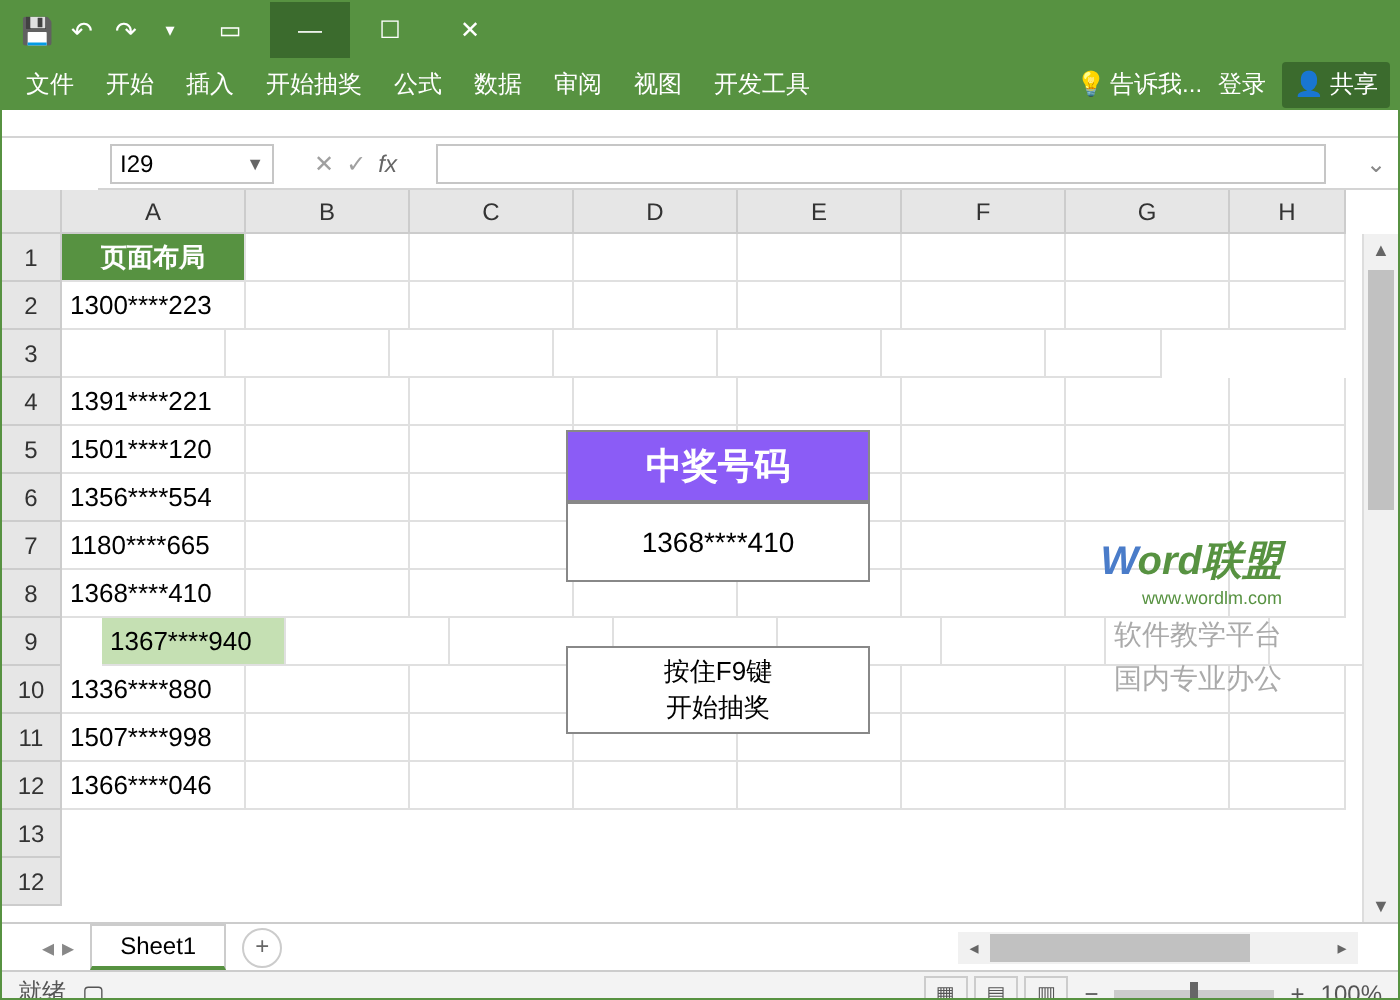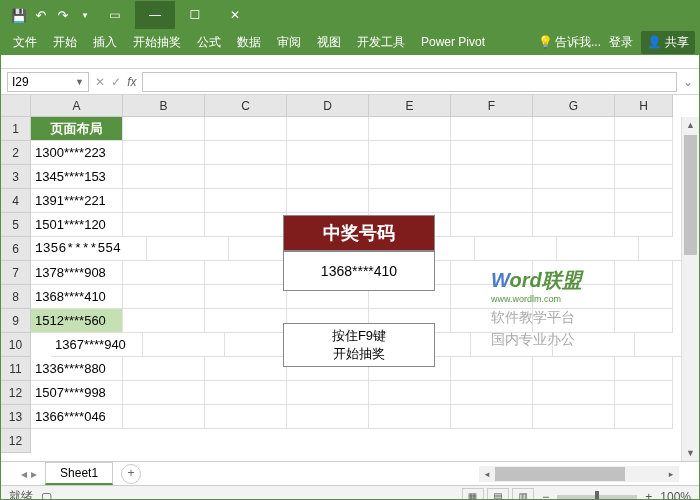--- a/index.html
+++ b/index.html
@@ -9,42 +9,42 @@
 .qat span{width:20px;height:20px;display:inline-flex;align-items:center;justify-content:center;color:#fff;font-size:13px;}
 .title-center{flex:1;text-align:center;font-size:12px;}
 .winbtns{display:flex;}
 .winbtn{width:40px;height:28px;display:flex;align-items:center;justify-content:center;color:#fff;font-size:12px;}
 .ribbon-tabs{height:26px;background:#579241;display:flex;align-items:center;padding:0 4px;color:#fff;font-size:12px;gap:0;}
 .ribbon-tabs .tab{padding:4px 8px;cursor:pointer;white-space:nowrap;}
 .ribbon-tabs .spacer{flex:1;}
 .ribbon-tabs .tell{display:flex;align-items:center;gap:2px;}
 .ribbon-tabs .share{background:#3b6b2d;padding:3px 6px;border-radius:2px;display:flex;align-items:center;gap:3px;}
 .ribbon-empty{height:14px;background:#fff;border-bottom:1px solid #d4d4d4;}
-.fb{height:26px;background:#fff;display:flex;align-items:center;border-bottom:1px solid #d4d4d4;padding:0 6px;gap:6px;}
+.fb{height:26px;background:#fff;display:flex;align-items:center;border-bottom:1px solid #d4d4d4;padding:0 6px;gap:20px;margin-left:48px;}
 .namebox{width:82px;height:20px;border:1px solid #c6c6c6;display:flex;align-items:center;padding:0 4px;font-size:12px;background:#fff;}
 .namebox .dd{margin-left:auto;font-size:9px;color:#666;}
 .fb .fx-ops{display:flex;gap:6px;color:#a0a0a0;font-size:12px;}
 .fb .fx{font-style:italic;color:#666;}
 .fb .fx-input{flex:1;height:20px;border:1px solid #c6c6c6;padding:0 4px;}
 .grid-wrap{position:relative;height:366px;overflow:hidden;background:#fff;}
 .corner{position:absolute;left:0;top:0;width:30px;height:22px;background:#e6e6e6;border-right:1px solid #ccc;border-bottom:1px solid #ccc;}
 .colheads{position:absolute;left:30px;top:0;height:22px;display:flex;}
 .colheads div{background:#e6e6e6;border-right:1px solid #ccc;border-bottom:1px solid #ccc;text-align:center;font-size:12px;line-height:22px;color:#333;}
 .rowheads{position:absolute;left:0;top:22px;width:30px;}
 .rowheads div{height:24px;background:#e6e6e6;border-right:1px solid #ccc;border-bottom:1px solid #ccc;text-align:center;font-size:12px;line-height:24px;color:#333;}
 .cells{position:absolute;left:30px;top:22px;}
 .cells .row{display:flex;height:24px;}
 .cells .cell{border-right:1px solid #e0e0e0;border-bottom:1px solid #e0e0e0;font-size:13px;line-height:24px;padding:0 4px;overflow:hidden;white-space:nowrap;}
 .cells .row:first-child .cell:first-child{background:#579241;color:#fff;text-align:center;font-weight:bold;}
 .cells .row:nth-child(9) .cell:first-child{background:#c5e0b3;}
 .overlay{position:absolute;pointer-events:none;}
-.win-title{left:282px;top:120px;width:152px;height:36px;background:#7f1d1d;color:#fff;font-size:18px;font-weight:bold;display:flex;align-items:center;justify-content:center;border:1px solid #888;}
+.win-title{left:282px;top:120px;width:152px;height:36px;background:#8b5cf6;color:#fff;font-size:18px;font-weight:bold;display:flex;align-items:center;justify-content:center;border:1px solid #888;}
 .win-num{left:282px;top:156px;width:152px;height:40px;background:#fff;border:1px solid #888;display:flex;align-items:center;justify-content:center;font-size:14px;}
 .win-instr{left:282px;top:228px;width:152px;height:44px;background:#fff;border:1px solid #888;display:flex;flex-direction:column;align-items:center;justify-content:center;font-size:13px;line-height:18px;}
-.watermark{position:absolute;left:490px;top:172px;width:150px;text-align:left;color:#888;}
+.watermark{position:absolute;left:490px;top:172px;width:150px;text-align:right;color:#888;}
 .watermark .logo{font-size:20px;font-weight:bold;font-style:italic;}
 .watermark .logo .w{color:#4a7cc9;}
 .watermark .logo .rest{color:#579241;}
 .watermark .url{font-size:9px;color:#579241;}
 .watermark .sub{font-size:14px;color:#aaa;margin-top:4px;line-height:18px;}
 .vscroll{position:absolute;right:0;top:22px;width:18px;bottom:0;background:#f1f1f1;border-left:1px solid #ddd;}
 .vscroll .thumb{position:absolute;left:2px;right:2px;top:18px;height:120px;background:#c1c1c1;}
 .vscroll .arr{position:absolute;left:0;right:0;height:16px;text-align:center;font-size:9px;color:#666;line-height:16px;}
 .sheettabs{height:24px;background:#fff;border-top:1px solid #ccc;display:flex;align-items:center;padding-left:20px;font-size:12px;}
 .sheettabs .nav{display:flex;gap:4px;color:#888;margin-right:8px;}
@@ -81,21 +81,20 @@
 <div class="ribbon-tabs">
   <div class="tab">文件</div>
   <div class="tab">开始</div>
   <div class="tab">插入</div>
   <div class="tab">开始抽奖</div>
   <div class="tab">公式</div>
   <div class="tab">数据</div>
   <div class="tab">审阅</div>
   <div class="tab">视图</div>
   <div class="tab">开发工具</div>
-  <div class="tab">Power Pivot</div>
   <div class="spacer"></div>
   <div class="tell">
       <span>💡</span>
       <span>告诉我...</span>
     </div>
   <div class="tab">登录</div>
   <div class="share">
       <span>👤</span>
       <span>共享</span>
     </div>
@@ -159,21 +158,20 @@
         <div class="cell" style="width: 92px;">1300****223</div>
         <div class="cell" style="width: 82px;"></div>
         <div class="cell" style="width: 82px;"></div>
         <div class="cell" style="width: 82px;"></div>
         <div class="cell" style="width: 82px;"></div>
         <div class="cell" style="width: 82px;"></div>
         <div class="cell" style="width: 82px;"></div>
         <div class="cell" style="width: 58px;"></div>
       </div>
       <div class="row">
-        <div class="cell" style="width: 92px;">1345****153</div>
         <div class="cell" style="width: 82px;"></div>
         <div class="cell" style="width: 82px;"></div>
         <div class="cell" style="width: 82px;"></div>
         <div class="cell" style="width: 82px;"></div>
         <div class="cell" style="width: 82px;"></div>
         <div class="cell" style="width: 82px;"></div>
         <div class="cell" style="width: 58px;"></div>
       </div>
       <div class="row">
         <div class="cell" style="width: 92px;">1391****221</div>
@@ -189,51 +187,41 @@
         <div class="cell" style="width: 92px;">1501****120</div>
         <div class="cell" style="width: 82px;"></div>
         <div class="cell" style="width: 82px;"></div>
         <div class="cell" style="width: 82px;"></div>
         <div class="cell" style="width: 82px;"></div>
         <div class="cell" style="width: 82px;"></div>
         <div class="cell" style="width: 82px;"></div>
         <div class="cell" style="width: 58px;"></div>
       </div>
       <div class="row">
-        <div class="cell" style="width: 116px; font-family: Liberation Mono, monospace;">1356****554</div>
-        <div class="cell" style="width: 82px;"></div>
-        <div class="cell" style="width: 82px;"></div>
-        <div class="cell" style="width: 82px;"></div>
-        <div class="cell" style="width: 82px;"></div>
-        <div class="cell" style="width: 82px;"></div>
-        <div class="cell" style="width: 82px;"></div>
-        <div class="cell" style="width: 58px;"></div>
-      </div>
-      <div class="row">
-        <div class="cell" style="width: 92px;">1378****908</div>
+        <div class="cell" style="width: 92px;">1356****554</div>
+        <div class="cell" style="width: 82px;"></div>
+        <div class="cell" style="width: 82px;"></div>
+        <div class="cell" style="width: 82px;"></div>
+        <div class="cell" style="width: 82px;"></div>
+        <div class="cell" style="width: 82px;"></div>
+        <div class="cell" style="width: 82px;"></div>
+        <div class="cell" style="width: 58px;"></div>
+      </div>
+      <div class="row">
+        <div class="cell" style="width: 92px;">1180****665</div>
         <div class="cell" style="width: 82px;"></div>
         <div class="cell" style="width: 82px;"></div>
         <div class="cell" style="width: 82px;"></div>
         <div class="cell" style="width: 82px;"></div>
         <div class="cell" style="width: 82px;"></div>
         <div class="cell" style="width: 82px;"></div>
         <div class="cell" style="width: 58px;"></div>
       </div>
       <div class="row">
         <div class="cell" style="width: 92px;">1368****410</div>
-        <div class="cell" style="width: 82px;"></div>
-        <div class="cell" style="width: 82px;"></div>
-        <div class="cell" style="width: 82px;"></div>
-        <div class="cell" style="width: 82px;"></div>
-        <div class="cell" style="width: 82px;"></div>
-        <div class="cell" style="width: 82px;"></div>
-        <div class="cell" style="width: 58px;"></div>
-      </div>
-      <div class="row">
-        <div class="cell" style="width: 92px;">1512****560</div>
         <div class="cell" style="width: 82px;"></div>
         <div class="cell" style="width: 82px;"></div>
         <div class="cell" style="width: 82px;"></div>
         <div class="cell" style="width: 82px;"></div>
         <div class="cell" style="width: 82px;"></div>
         <div class="cell" style="width: 82px;"></div>
         <div class="cell" style="width: 58px;"></div>
       </div>
       <div class="row">
         <div class="cell" style="width: 92px; margin-left: 20px;">1367****940</div>

